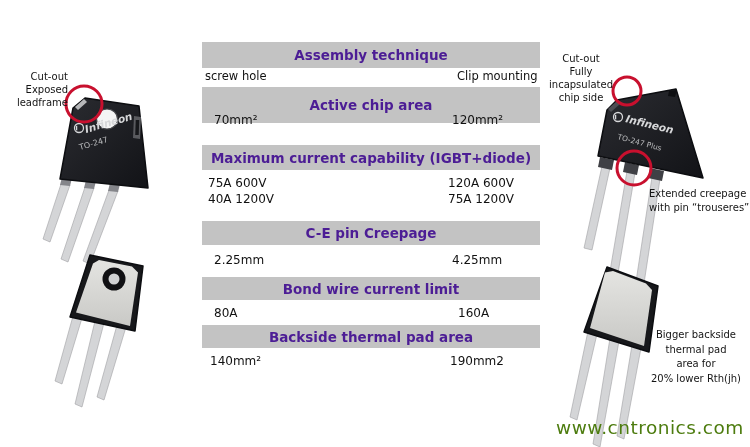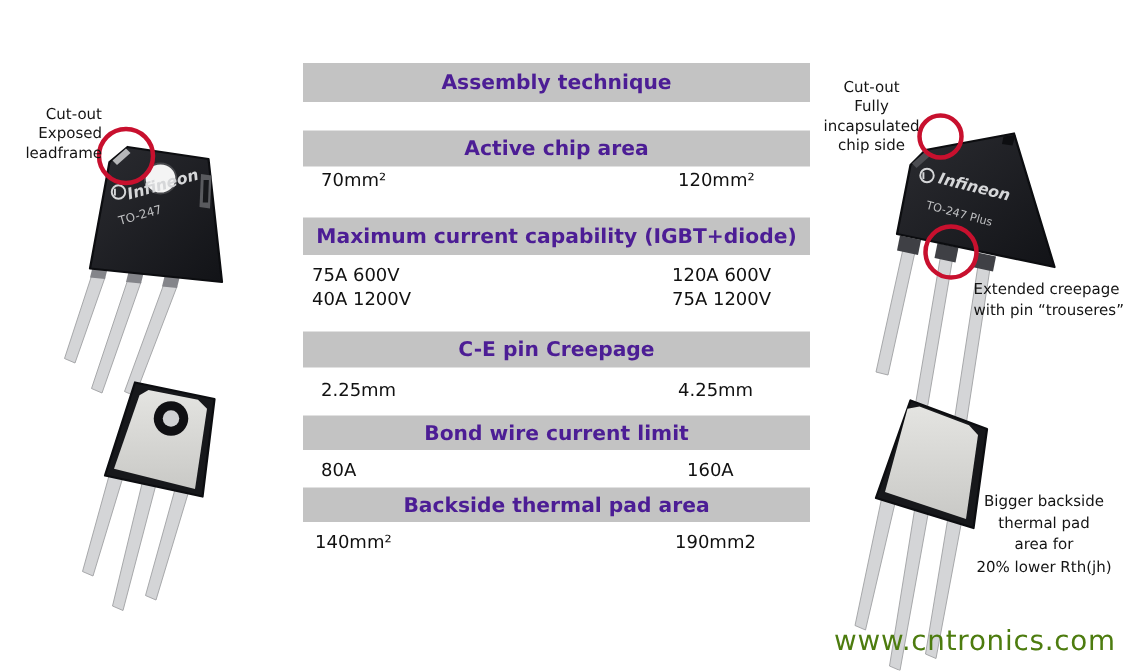--- a/index.html
+++ b/index.html
@@ -10,21 +10,21 @@
     color:#111;
   }
   
   .spec-table{position:absolute;left:202px;top:42px;width:338px;height:340px;}
   .bar{
     position:absolute;left:0;width:338px;background:#c3c3c3;
     font-weight:bold;font-size:13.5px;text-align:center;color:#4c1d95;
     display:flex;align-items:center;justify-content:center;
   }
   .bar0{top:0;height:26px;}
-  .bar1{top:45px;height:24px;}
+  .bar1{top:45px;height:36px;}
   .bar2{top:103px;height:25px;}
   .bar3{top:179px;height:24px;}
   .bar4{top:235px;height:23px;}
   .bar5{top:283px;height:23px;}
   .row{position:absolute;left:0;width:338px;height:16px;font-size:12px;}
   .row .l{position:absolute;left:12px;white-space:nowrap;}
   .row .r{position:absolute;left:250px;white-space:nowrap;}
   .row0{top:27px;font-size:11.5px;}
   .row0 .l{left:3px;}
   .row0 .r{left:255px;}
@@ -143,20 +143,24 @@
   </g>
 
   <circle cx="84" cy="104" r="18" fill="none" stroke-width="3" stroke="#c8102e"></circle>
   <circle cx="627" cy="91" r="14" fill="none" stroke-width="3" stroke="#c8102e"></circle>
   <circle cx="634" cy="168" r="17" fill="none" stroke-width="3" stroke="#c8102e"></circle>
 </svg>
 
 <div class="spec-table">
 
   <div class="bar bar0">Assembly technique</div>
+  <div class="row row0">
+    <span class="l">screw hole</span>
+    <span class="r">Clip mounting</span>
+  </div>
 
   <div class="bar bar1">Active chip area</div>
   <div class="row row1">
     <span class="l">70mm²</span>
     <span class="r">120mm²</span>
   </div>
 
   <div class="bar bar2">Maximum current capability (IGBT+diode)</div>
   <div class="row row2a">
     <span class="l">75A 600V</span>

